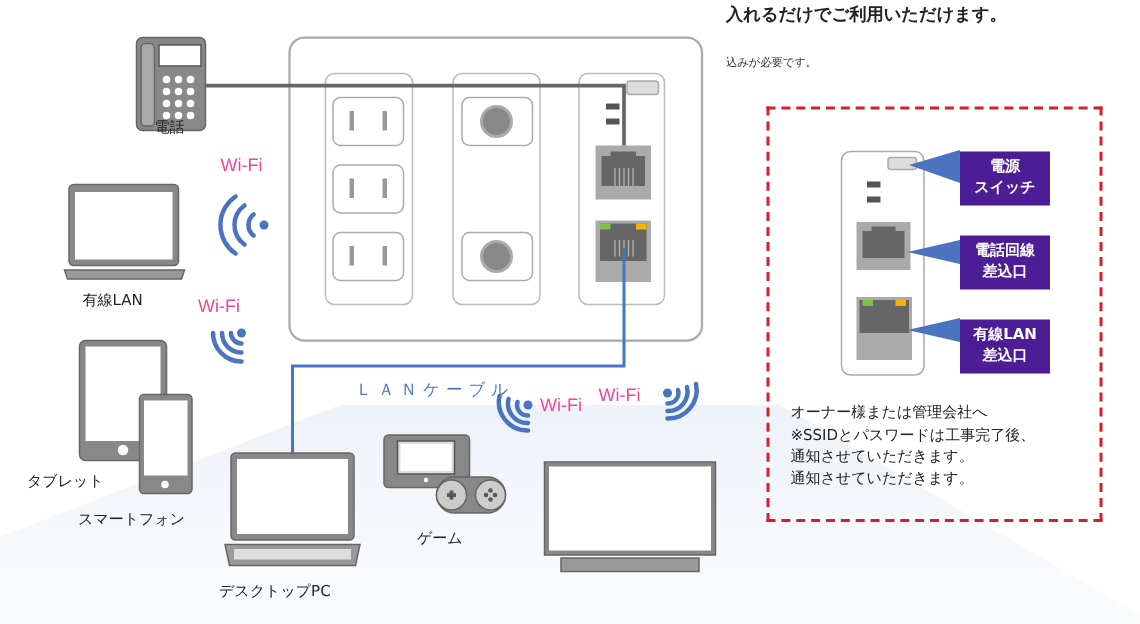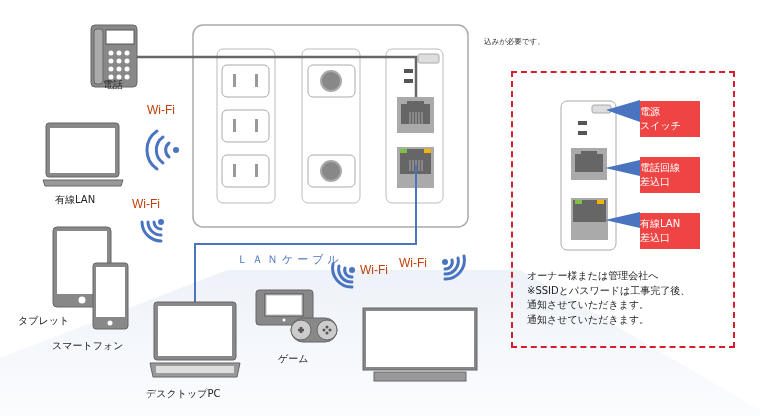--- a/index.html
+++ b/index.html
@@ -5,34 +5,35 @@
   * { box-sizing: border-box; margin: 0; padding: 0; }
   html, body { width: 760px; height: 416px; background: #ffffff; overflow: hidden; }
   body { position: relative; font-family: "DejaVu Sans", "Liberation Sans", sans-serif; color: #222; }
   .abs { position: absolute; }
   .floor {
     position: absolute; left: 0; top: 0; width: 760px; height: 416px;
     background: linear-gradient(180deg, #d4e0ef 0%, #e6edf6 45%, #fbfcfe 100%);
     clip-path: polygon(227px 270px, 520px 270px, 760px 410px, 760px 416px, 0 416px, 0 358px);
   }
   .lbl { position: absolute; font-size: 10px; color: #222; white-space: nowrap; }
-  .wifi-lbl { position: absolute; font-size: 12px; color: #c2410c; font-family: "Liberation Sans", sans-serif; white-space: nowrap; }
+  .wifi-lbl { position: absolute; font-size: 12px; color: #ec4899; font-family: "Liberation Sans", sans-serif; white-space: nowrap; }
   .lan-lbl { position: absolute; font-size: 11px; color: #4a74c0; letter-spacing: 4px; white-space: nowrap; }
   .note-title { position: absolute; left: 484px; top: 2px; width: 270px; font-size: 11.5px; line-height: 15px; font-weight: bold; color: #222; }
   .note-sub { position: absolute; left: 484px; top: 36px; width: 270px; font-size: 7.5px; line-height: 11px; color: #333; }
   .dashbox { position: absolute; left: 511px; top: 71px; width: 224px; height: 277px; border: 2px dashed #d81e2a; }
-  .callout { position: absolute; background: #ef4444; color: #fff; font-size: 10px; line-height: 14px; text-align: left; padding: 4px 0; width: 60px; font-weight: normal; }
+  .callout { position: absolute; background: #4c1d95; color: #fff; font-size: 10px; line-height: 14px; text-align: center; padding: 4px 0; width: 60px; font-weight: bold; }
   .ssid-note { position: absolute; left: 527px; top: 269px; font-size: 10px; line-height: 14.5px; color: #222; white-space: nowrap; }
 </style>
 </head>
 <body>
 
 <div class="floor"></div>
 
 <div class="note-title">
+  <div>入れるだけでご利用いただけます。</div>
 </div>
 <div class="note-sub">
   <div>込みが必要です。</div>
 </div>
 
 <svg class="abs" style="left:0;top:0" width="760" height="416" viewBox="0 0 760 416">
 
   <g>
     <rect x="193" y="25" width="275" height="202" rx="10" fill="#fff" stroke="#aaa" stroke-width="1.5"></rect>
 

